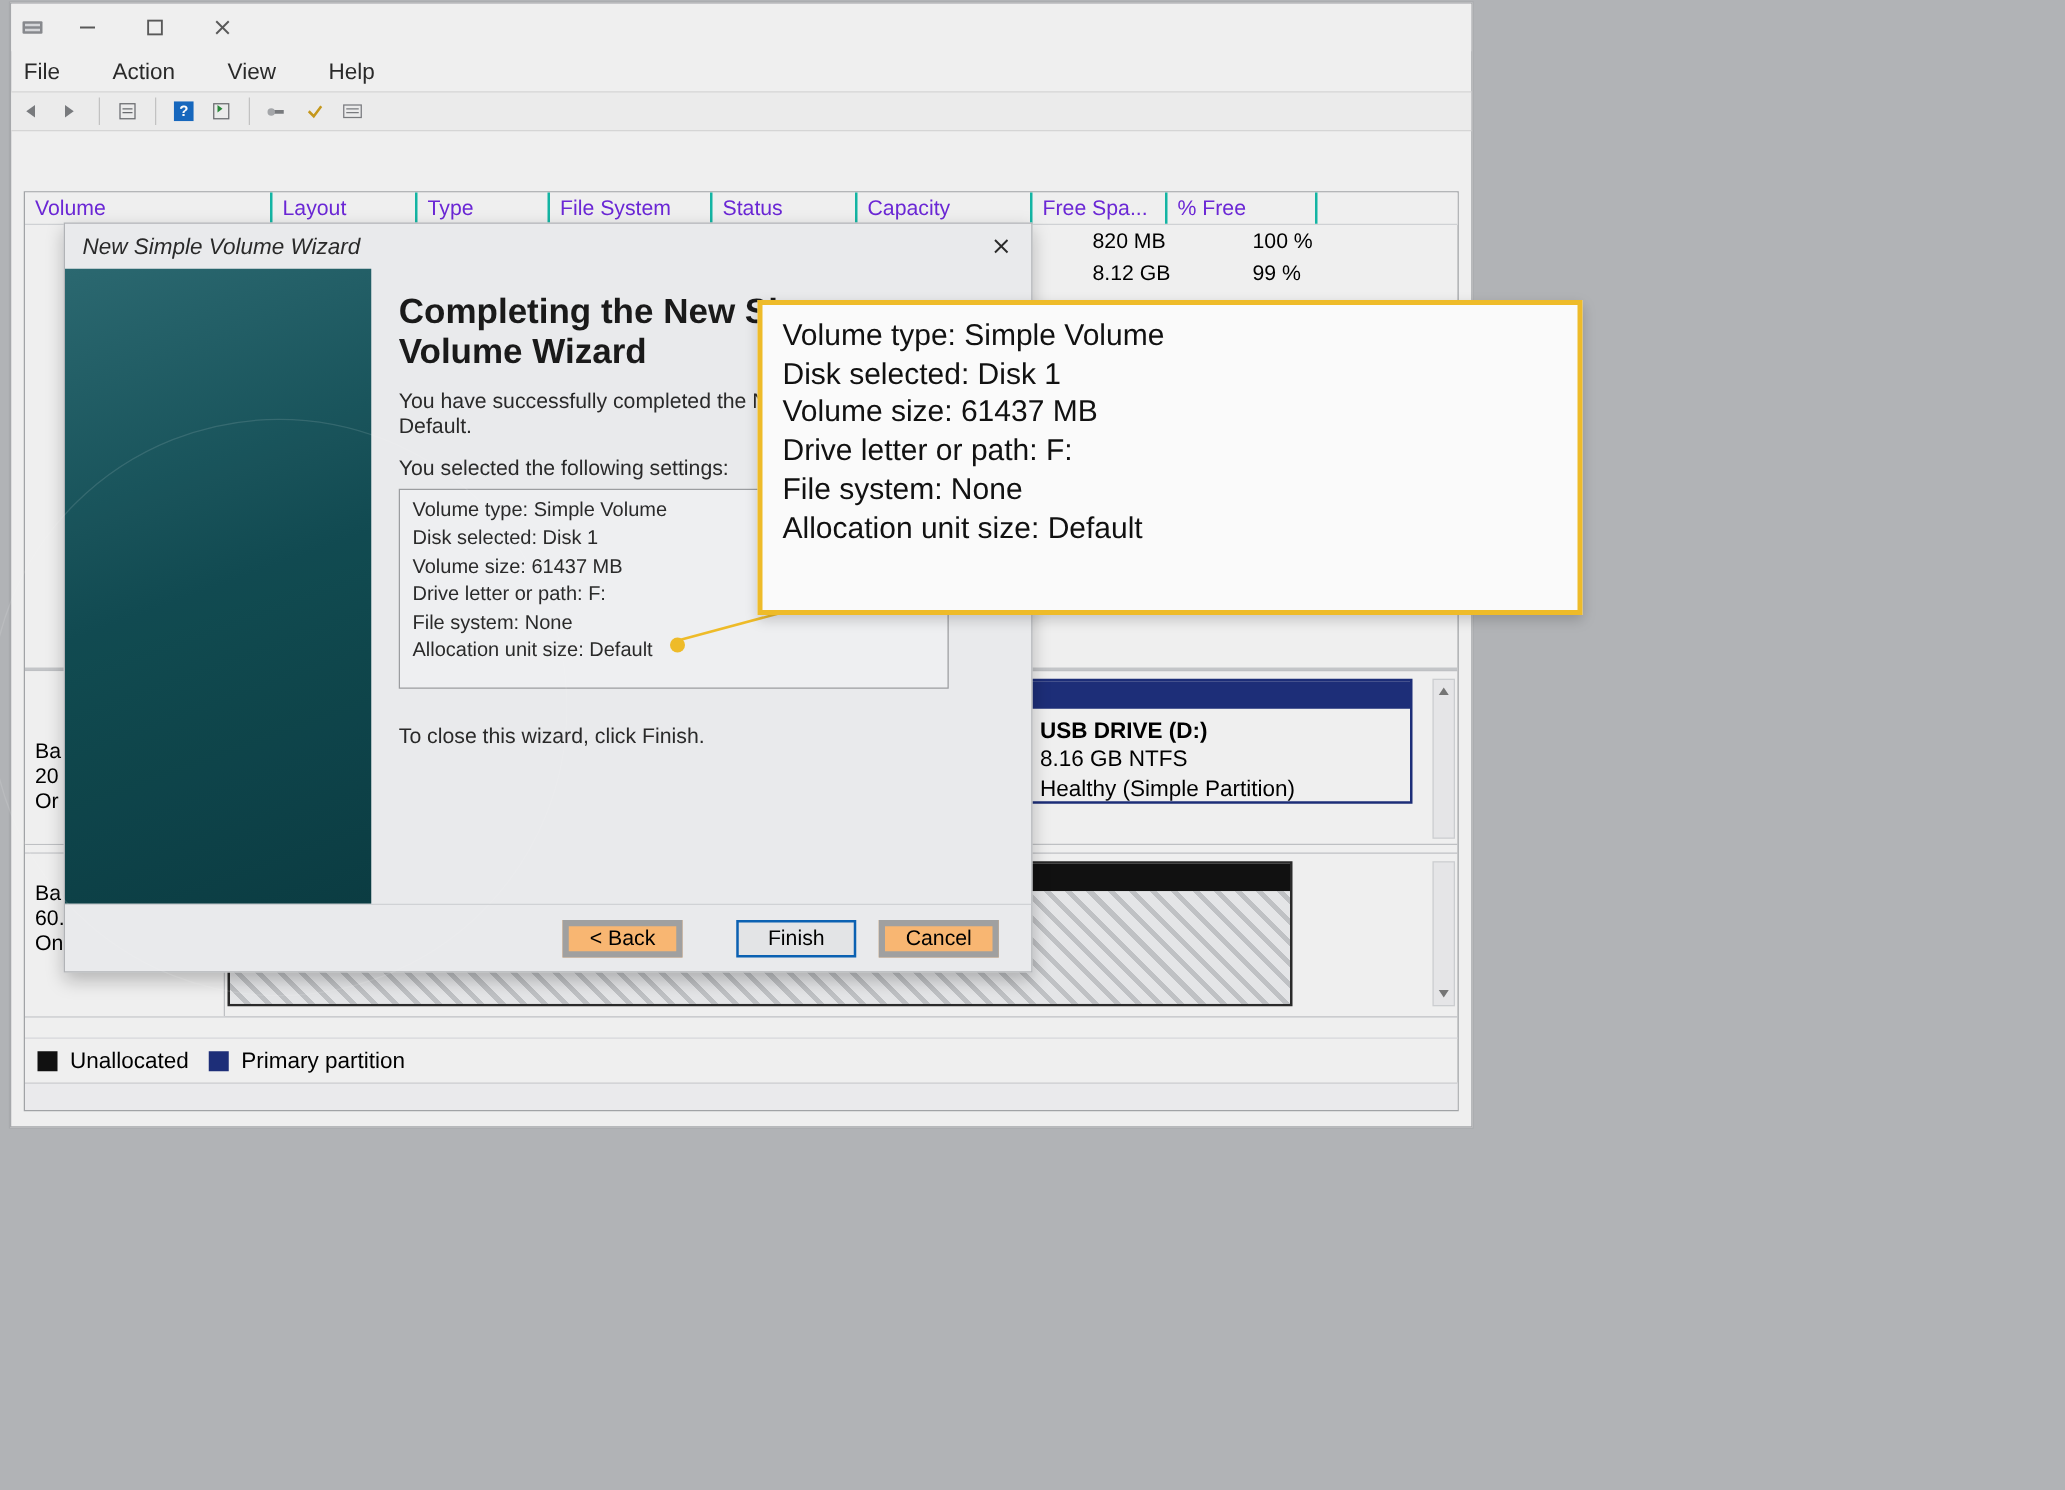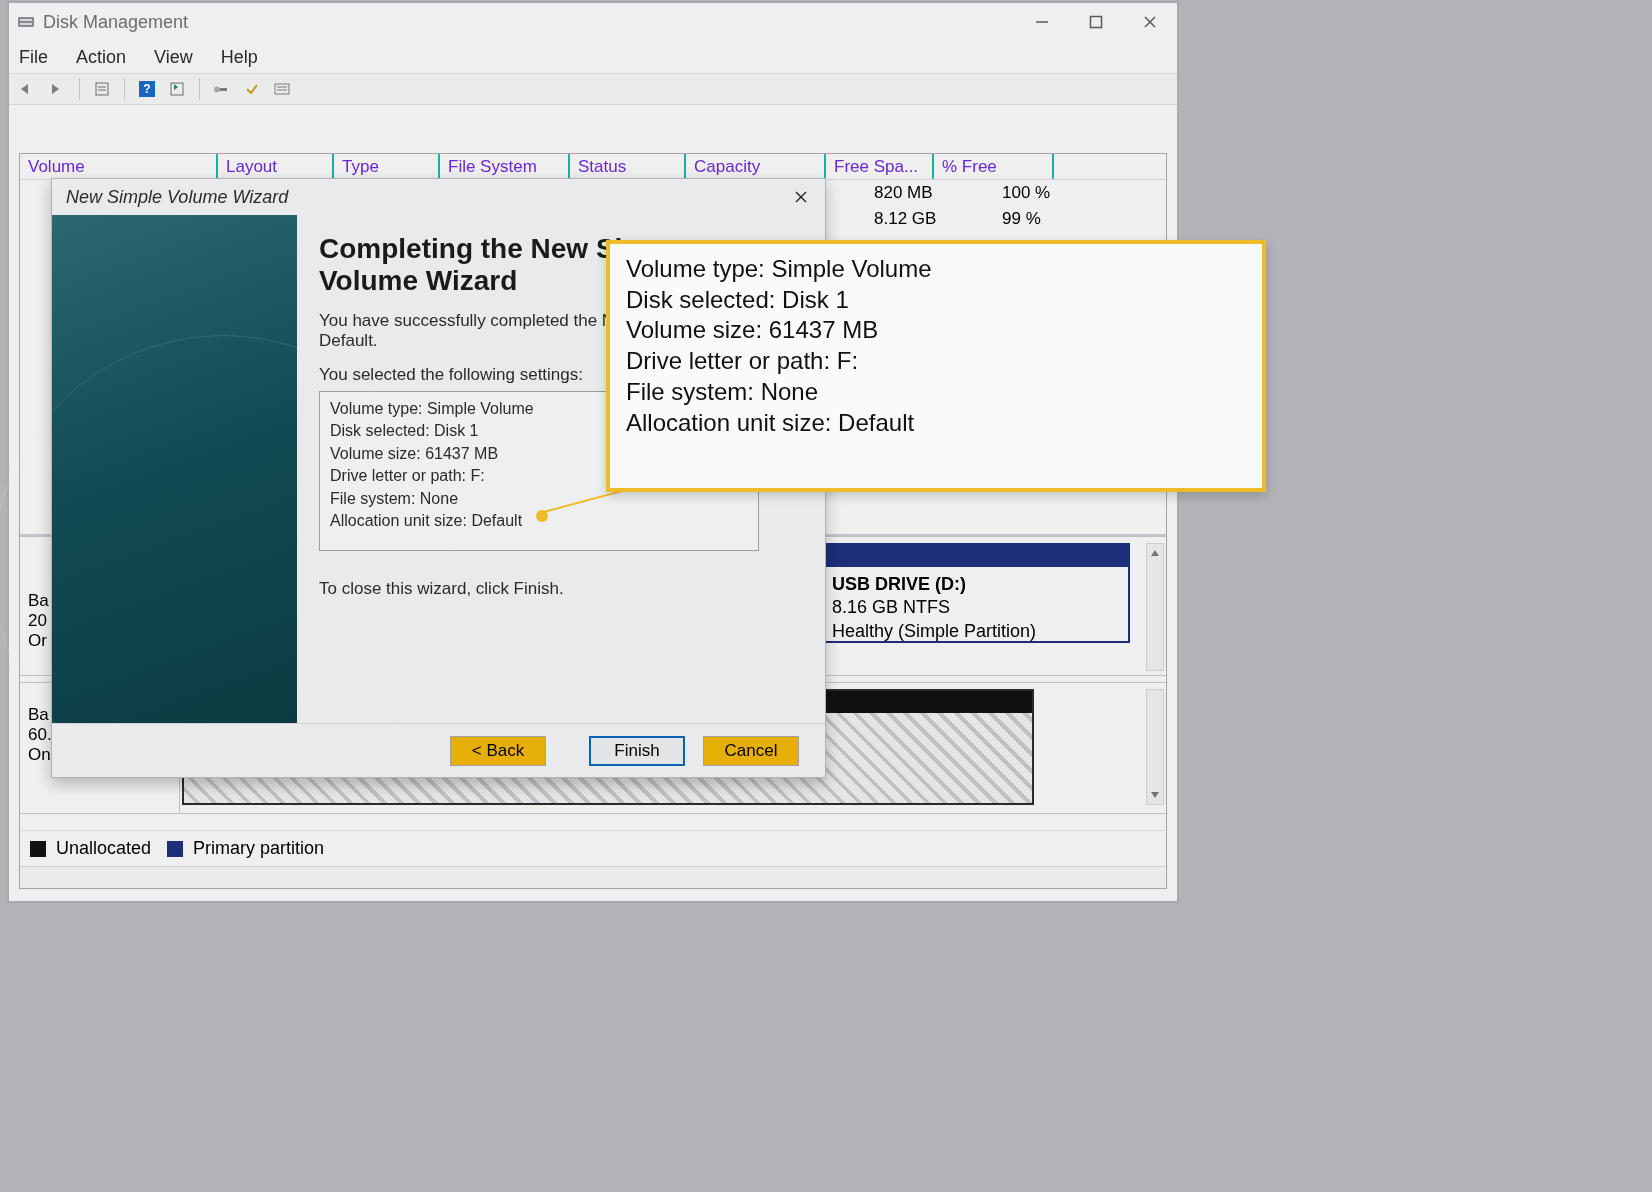--- a/index.html
+++ b/index.html
@@ -7,21 +7,21 @@
   .stage { position:relative; width:1652px; height:1192px; overflow:hidden; filter:brightness(0.98); }
 
   
   .appwin { position:absolute; left:8px; top:2px; width:1170px; height:900px; background:#f4f4f4; border:1px solid #a9abae; box-shadow:0 0 0 1px rgba(0,0,0,.05); }
   .titlebar { height:38px; display:flex; align-items:center; padding:0 0 0 8px; background:#f4f4f4; }
   .titlebar .appicon { width:18px; height:18px; margin-right:8px; display:inline-block; }
   .titlebar .title { color:#6f6f72; font-size:18px; flex:1; }
   .winbtn { width:54px; height:38px; display:flex; align-items:center; justify-content:center; }
   .winbtn svg { display:block; }
 
-  .menubar { height:32px; display:flex; align-items:center; padding:2px 8px; gap:24px; font-size:18px; color:#2b2b2b; }
+  .menubar { height:32px; display:flex; align-items:center; padding:2px 8px; gap:38px; font-size:18px; color:#2b2b2b; }
   .menuitem { padding:2px 2px; }
 
   .toolbar { height:32px; border-top:1px solid #d9d9d9; border-bottom:1px solid #d9d9d9; display:flex; align-items:center; padding:0 6px; gap:6px; background:#f0f0f0;}
   .tbtn { width:24px; height:24px; display:flex; align-items:center; justify-content:center; color:#5b5b5b;}
   .toolsep { width:1px; height:22px; background:#c6c6c6; margin:0 4px;}
 
   .content { position:absolute; left:10px; right:10px; top:150px; bottom:12px; border:1px solid #a4a6a9; background:#f4f4f4;}
   .tablehdr { position:absolute; top:0; left:0; right:0; height:26px; display:flex; background:#f4f4f4; border-bottom:1px solid #d3d5d8;}
   .th { border-right:2px solid #14b8a6; padding:3px 8px; font-size:17px; color:#6d28d9; display:flex; align-items:center; }
   .rows { position:absolute; top:26px; left:0; right:0; }
@@ -56,21 +56,21 @@
   .wizard .wtb .wtitle { flex:1; font-size:18px; color:#2b2b2b;font-style:italic;}
   .wizard .wtb .wclose { width:44px; height:30px; display:flex; align-items:center; justify-content:center;}
   .wizard .wbody { position:absolute; left:0; right:0; top:36px; bottom:54px; display:flex;}
   .wizard .sidepanel { width:245px; background:linear-gradient(160deg,#2c6a72 0%,#114c53 50%,#0b3d43 100%); position:relative;}
   .wizard .sidepanel::after { content:""; position:absolute; left:-60px; top:120px; width:460px; height:460px; border-radius:50%; border:1px solid rgba(255,255,255,.12);}
   .wizard .main { flex:1; padding:18px 26px 0 22px;}
   .wizard h2 { margin:0 0 14px 0; font-size:28px; font-weight:700; color:#1b1b1b;}
   .wizard .p { font-size:17px; color:#2b2b2b; margin:0 0 14px 0;}
   .wizard .settingsbox { width:440px; height:160px; border:1px solid #9ea0a3; background:#f3f4f6; padding:6px 10px; font-size:16px; line-height:1.4; color:#2b2b2b;}
   .wizard .btns { position:absolute; left:0; right:0; bottom:0; height:54px; border-top:1px solid #d4d6d9; display:flex; align-items:center; justify-content:flex-end; gap:18px; padding:0 26px;}
-  .wbtn { min-width:96px; height:30px; border:1px solid #a3a3a3; background:#eab308; font-size:17px; display:flex; align-items:center; justify-content:center;}
+  .wbtn { min-width:96px; height:30px; border:5px solid #a3a3a3; background:#fdba74; font-size:17px; display:flex; align-items:center; justify-content:center;}
   .wbtn.primary { border:2px solid #0b63b6; background:#e8e9eb;margin-left:25px;}
 
   
   .callout { position:absolute; left:606px; top:240px; width:660px; height:252px; background:#fff; border:4px solid #f3bf2a; box-shadow:0 4px 10px rgba(0,0,0,.18); padding:10px 16px; font-size:24px; line-height:1.28; color:#111; z-index:20;}
   .callline { position:absolute; left:540px; top:512px; width:130px; height:2px; background:#f3bf2a; transform-origin:left center; transform:rotate(-15deg); z-index:19;}
   .calldot { position:absolute; left:536px; top:510px; width:12px; height:12px; border-radius:50%; background:#f3bf2a; z-index:19;}
 </style>
 </head>
 <body>
 
@@ -79,21 +79,20 @@
   <div class="appwin">
 
     <div class="titlebar">
       <span class="appicon">
         <svg viewBox="0 0 18 18" width="18" height="18">
             <rect x="1" y="4" width="16" height="10" rx="1" fill="#8a8c90"></rect>
             <rect x="3" y="6" width="12" height="2" fill="#d9dadd"></rect>
             <rect x="3" y="10" width="12" height="2" fill="#d9dadd"></rect>
           </svg>
       </span>
-      <span class="title">Disk Management</span>
       <div class="winbtn">
         <svg width="14" height="14">
             <line x1="1" y1="7" x2="13" y2="7" stroke="#5b5b5b" stroke-width="1.5"></line>
           </svg>
       </div>
       <div class="winbtn">
         <svg width="14" height="14">
             <rect x="1.5" y="1.5" width="11" height="11" fill="none" stroke="#5b5b5b" stroke-width="1.5"></rect>
           </svg>
       </div>

